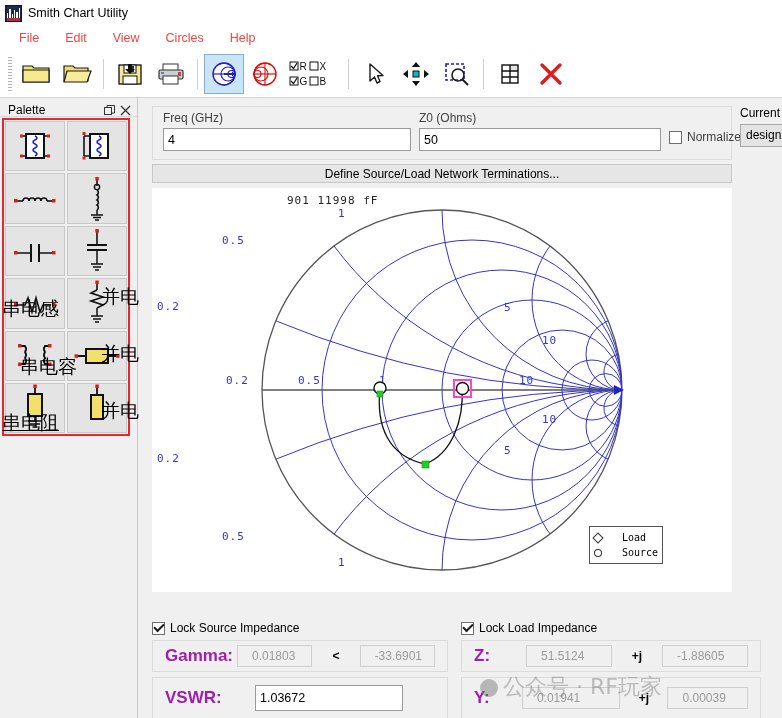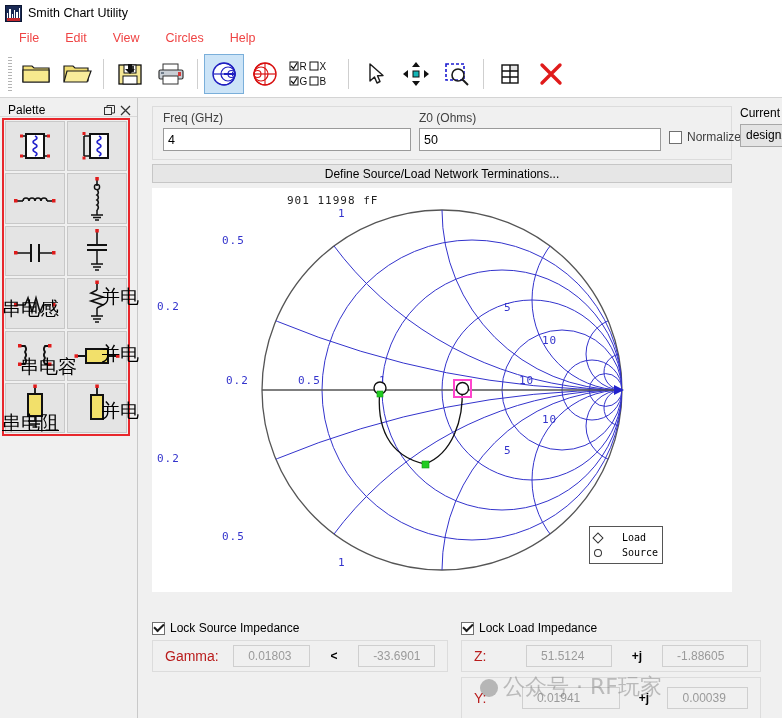--- a/index.html
+++ b/index.html
@@ -141,21 +141,21 @@
   #bottom { position:absolute; left:0px; top:522px; width:643px; height:118px; }
   .locked-row { display:flex; align-items:center; gap:5px; font-size:12px; }
   .sub {
     border:1px solid #dcdcdc; background:#f0f0f0; display:flex; align-items:center;
     padding:0 12px; gap:10px;
   }
   .ro {
     background:#f0f0f0; border:1px solid #cfcfcf; height:22px;
     color:#9a9a9a; font-size:12px; padding:3px 14px; overflow:hidden; white-space:nowrap;
   }
-  .cell-lbl { font-size:14px; color:#b91c1c; font-weight:normal; }
+  .cell-lbl { font-size:17px; color:#a21caf; font-weight:bold; }
 
   #watermark {
     position:absolute; left:480px; top:672px; font-family:"DejaVu Sans", sans-serif;
     font-size:22px; color:rgba(120,120,120,0.45); white-space:nowrap; pointer-events:none;
   }
   #watermark .wm-dot {
     display:inline-block; width:18px; height:18px; border-radius:50%;
     background:rgba(110,110,110,0.45); vertical-align:-3px; margin-right:5px;
   }
 </style>
@@ -576,20 +576,24 @@
         <span class="ro" style="width:80px">-33.6901</span>
       </div>
 
       <div class="sub" style="position:absolute; left:322px; top:20px; width:300px; height:32px;">
         <span class="cell-lbl" style="width:42px">Z:</span>
         <span class="ro" style="width:86px">51.5124</span>
         <span style="width:30px; text-align:center; font-weight:bold;">+j</span>
         <span class="ro" style="width:86px">-1.88605</span>
       </div>
 
+      <div class="sub" style="position:absolute; left:13px; top:57px; width:296px; height:42px;">
+        <span class="cell-lbl" style="width:80px">VSWR:</span>
+        <input class="txtinput" style="width: 148px; height: 26px;" value="1.03672">
+      </div>
 
       <div class="sub" style="position:absolute; left:322px; top:57px; width:300px; height:42px;">
         <span class="cell-lbl" style="width:42px">Y:</span>
         <span class="ro" style="width:106px">0.01941</span>
         <span style="width:30px; text-align:center; font-weight:bold;">+j</span>
         <span class="ro" style="width:86px">0.00039</span>
       </div>
     </div>
   </div>
 

